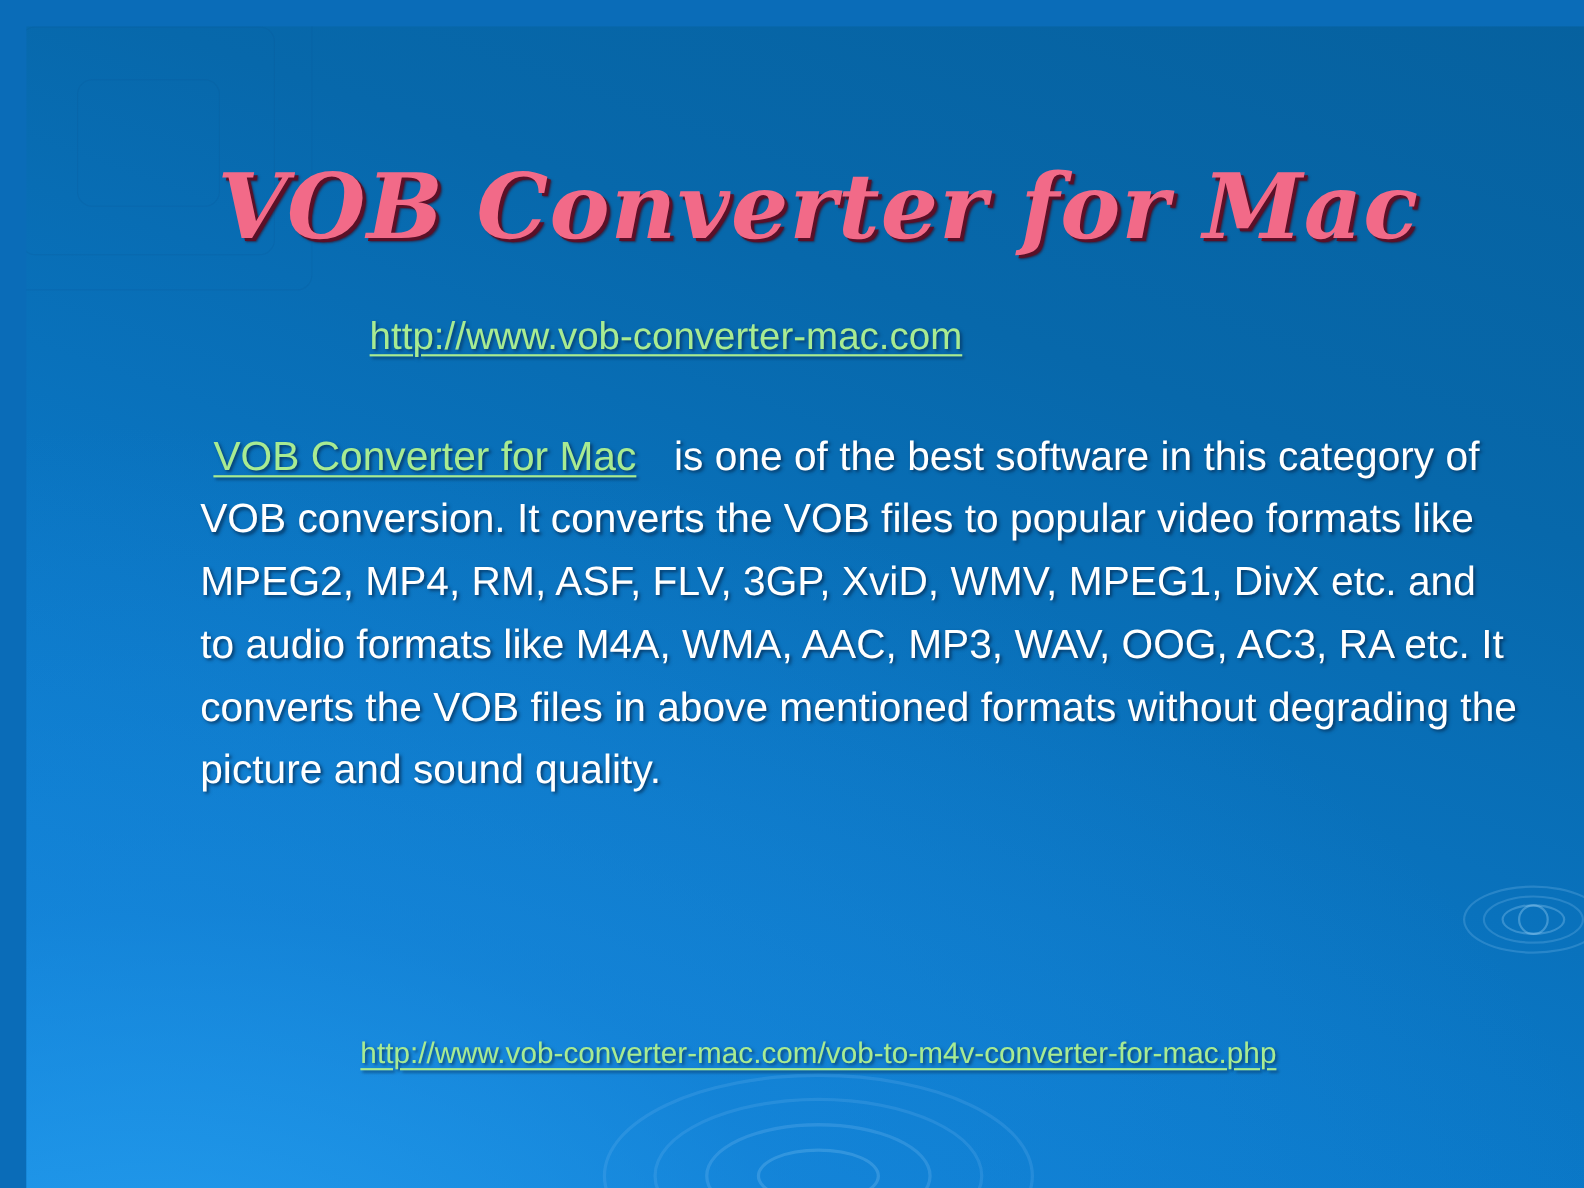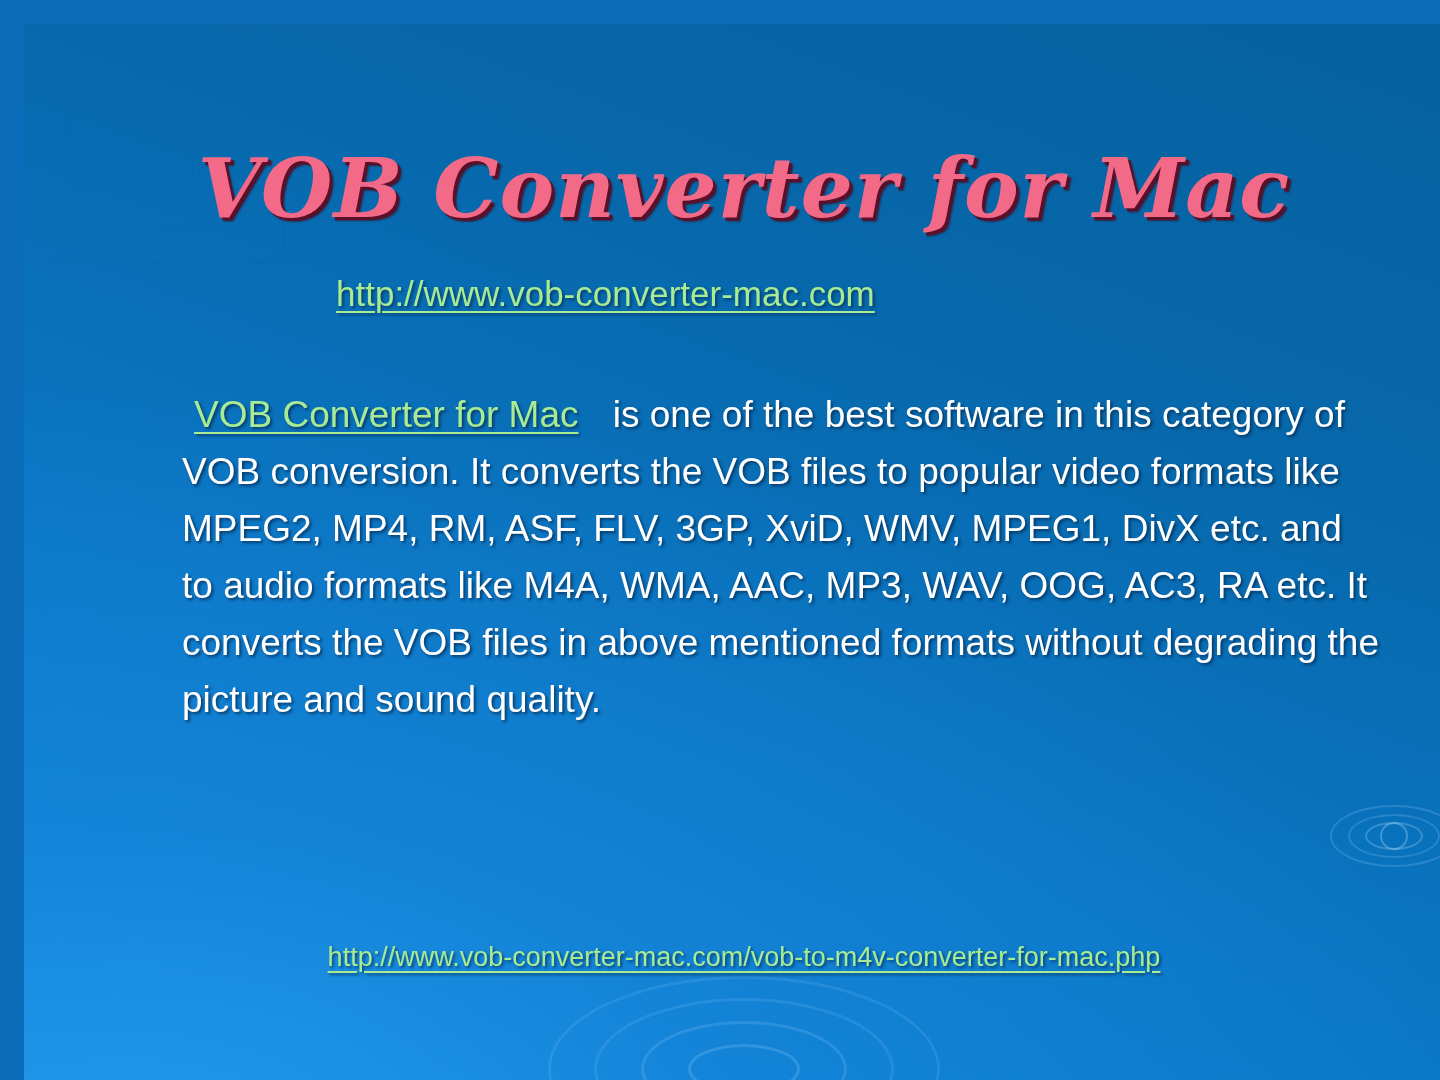--- a/index.html
+++ b/index.html
@@ -80,21 +80,21 @@
     text-shadow:
       3px 3px 0 #5a1028,
       4px 4px 2px rgba(60,10,28,0.65);
     white-space: nowrap;
   }
 
   
   #header-url {
     position: absolute;
     left: 300px;
-    top: 238px;
+    top: 250px;
     font-size: 35px;
     font-weight: normal;
     color: #a8eb92;
     text-decoration: underline;
     text-decoration-thickness: 2px;
     text-underline-offset: 5px;
     text-shadow: 2px 2px 3px rgba(6,50,92,0.75);
     white-space: nowrap;
     cursor: pointer;
   }

